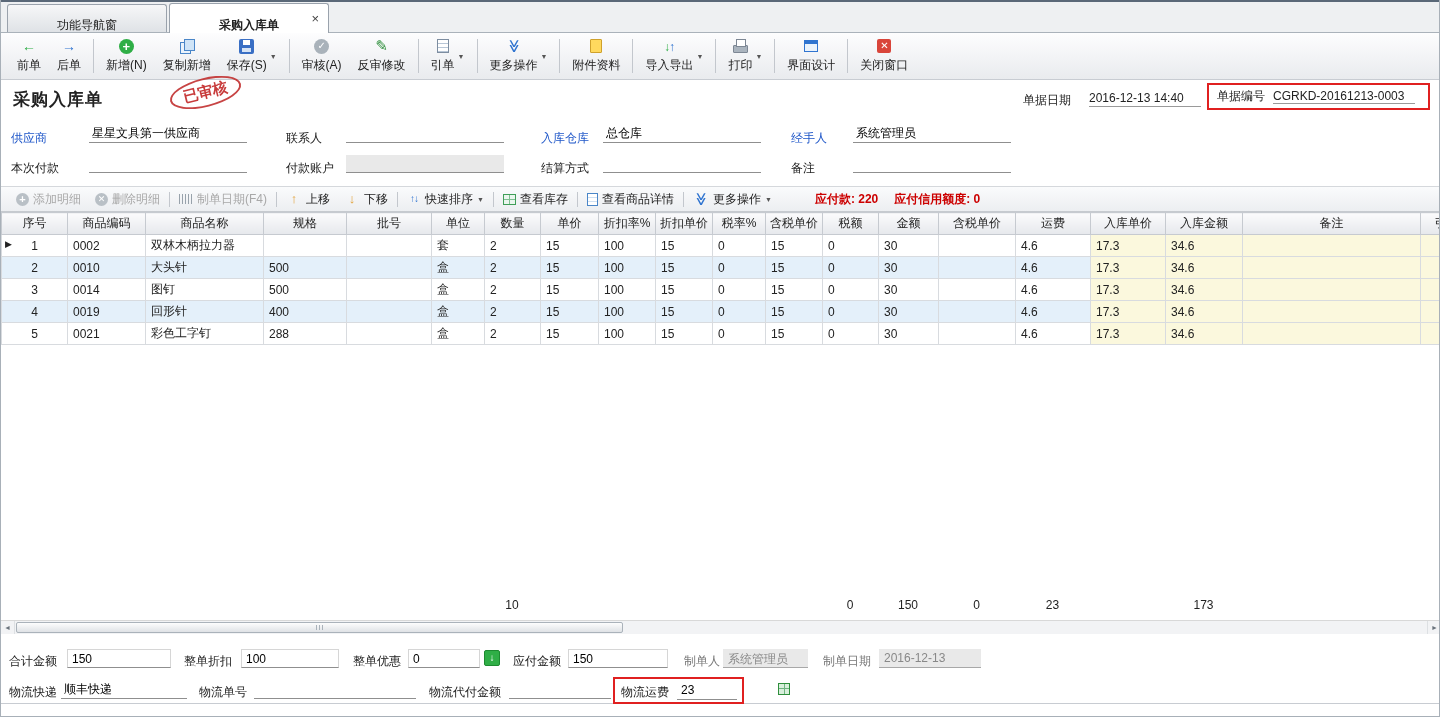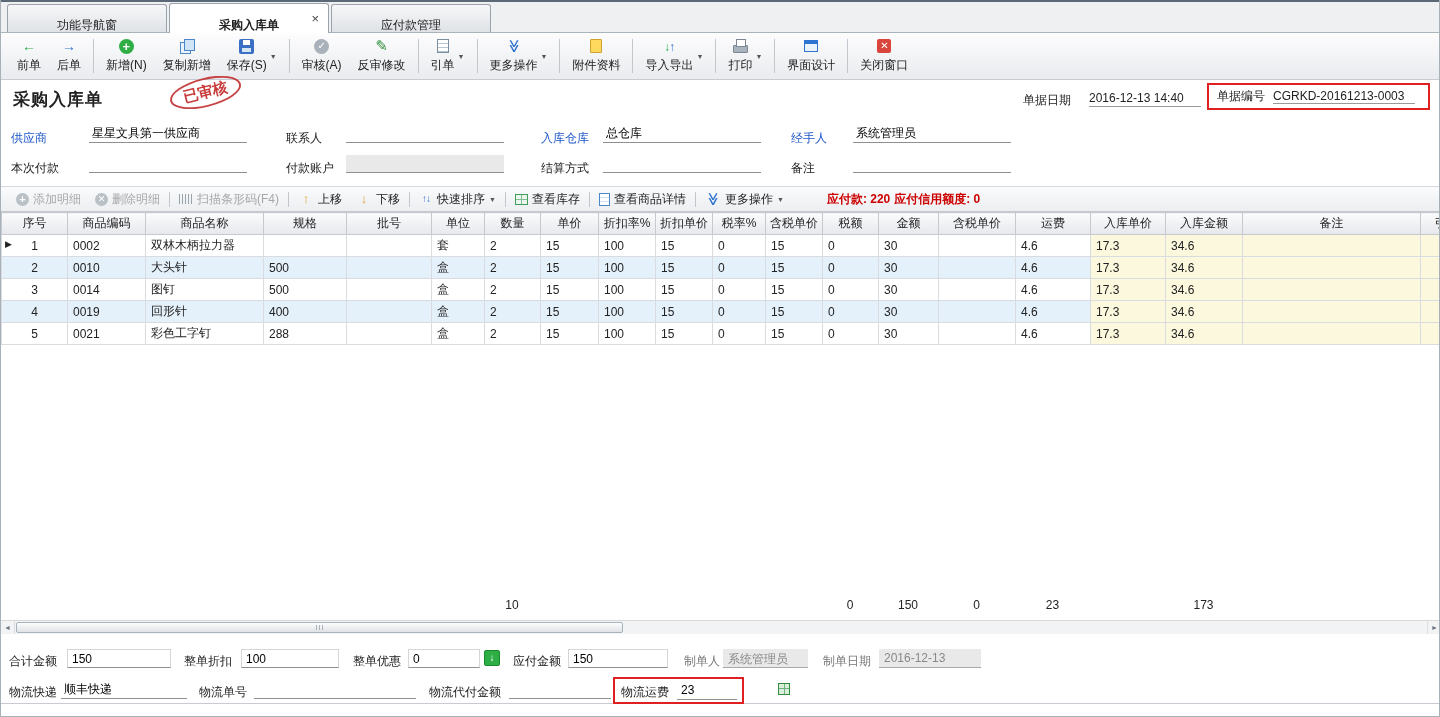--- a/index.html
+++ b/index.html
@@ -117,21 +117,20 @@
 <body>
 
 <div id="app">
 
   <div class="tabbar">
     <div class="tab"><span>功能导航窗</span></div>
     <div class="tab active">
       <span>采购入库单</span>
       <span class="tab-close">×</span>
     </div>
-    <div class="tab"><span>应付款管理</span></div>
   </div>
 
   <div class="toolbar">
     <div class="tb-btn">
         <span class="stack">
           <i class="ic ic-prev">←</i>
           <span class="lbl">前单</span>
         </span>
       </div>
     <div class="tb-btn">
@@ -264,21 +263,21 @@
         <i class="ic ic-add-d">+</i>
         <span>添加明细</span>
       </span>
     <span class="dt-btn disabled">
         <i class="ic ic-del-d">✕</i>
         <span>删除明细</span>
       </span>
     <span class="dt-sep"></span>
     <span class="dt-btn disabled">
         <i class="ic ic-barcode"></i>
-        <span>扫描条形码(F4)</span>
+        <span>制单日期(F4)</span>
       </span>
     <span class="dt-sep"></span>
     <span class="dt-btn">
         <i class="ic ic-up">↑</i>
         <span>上移</span>
       </span>
     <span class="dt-btn">
         <i class="ic ic-dn">↓</i>
         <span>下移</span>
       </span>
@@ -298,21 +297,21 @@
         <i class="ic ic-doc2"></i>
         <span>查看商品详情</span>
       </span>
     <span class="dt-sep"></span>
     <span class="dt-btn">
         <i class="ic ic-chev2">≫</i>
         <span>更多操作</span>
         <span class="dd">▼</span>
       </span>
     <span class="dt-red" style="margin-left:36px">应付款: 220</span>
-    <span class="dt-red" style="margin-left:4px">应付信用额度: 0</span>
+    <span class="dt-red" style="margin-left:16px">应付信用额度: 0</span>
   </div>
 
   <div class="grid-wrap">
     <table id="grid-table" style="width: 1459px;">
         <colgroup>
           <col style="width: 66px;">
           <col style="width: 78px;">
           <col style="width: 118px;">
           <col style="width: 83px;">
           <col style="width: 85px;">

